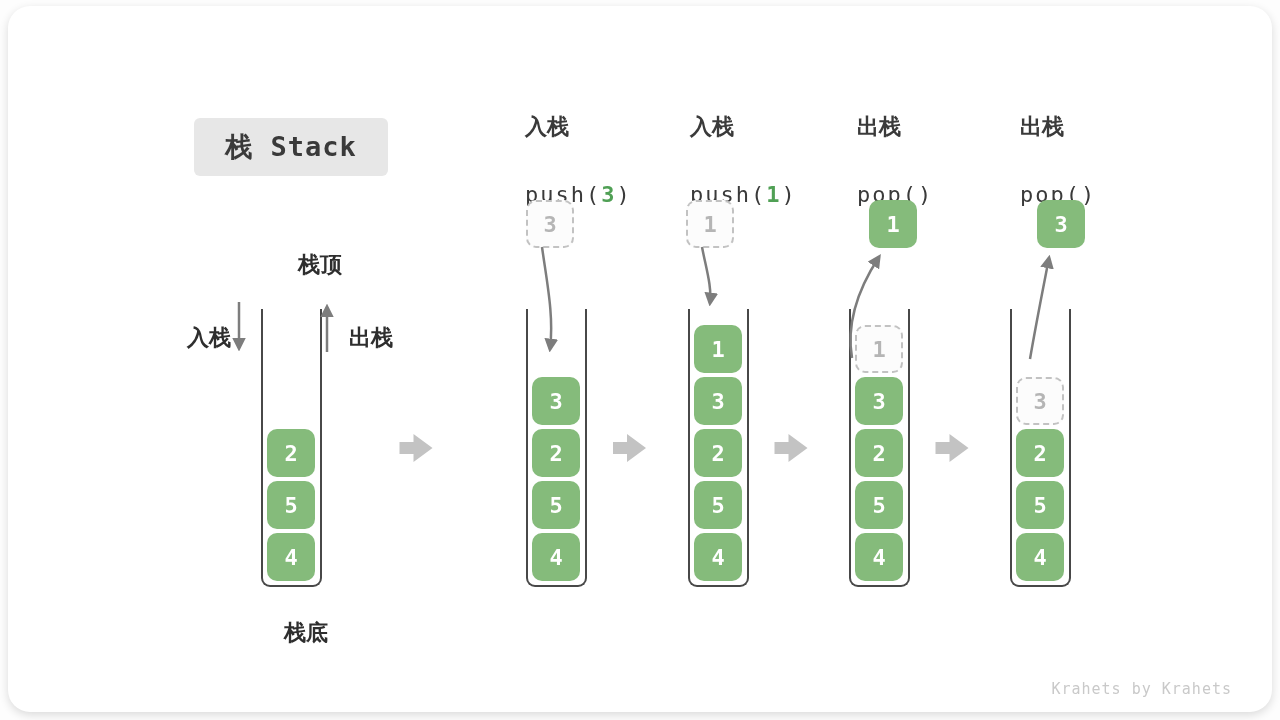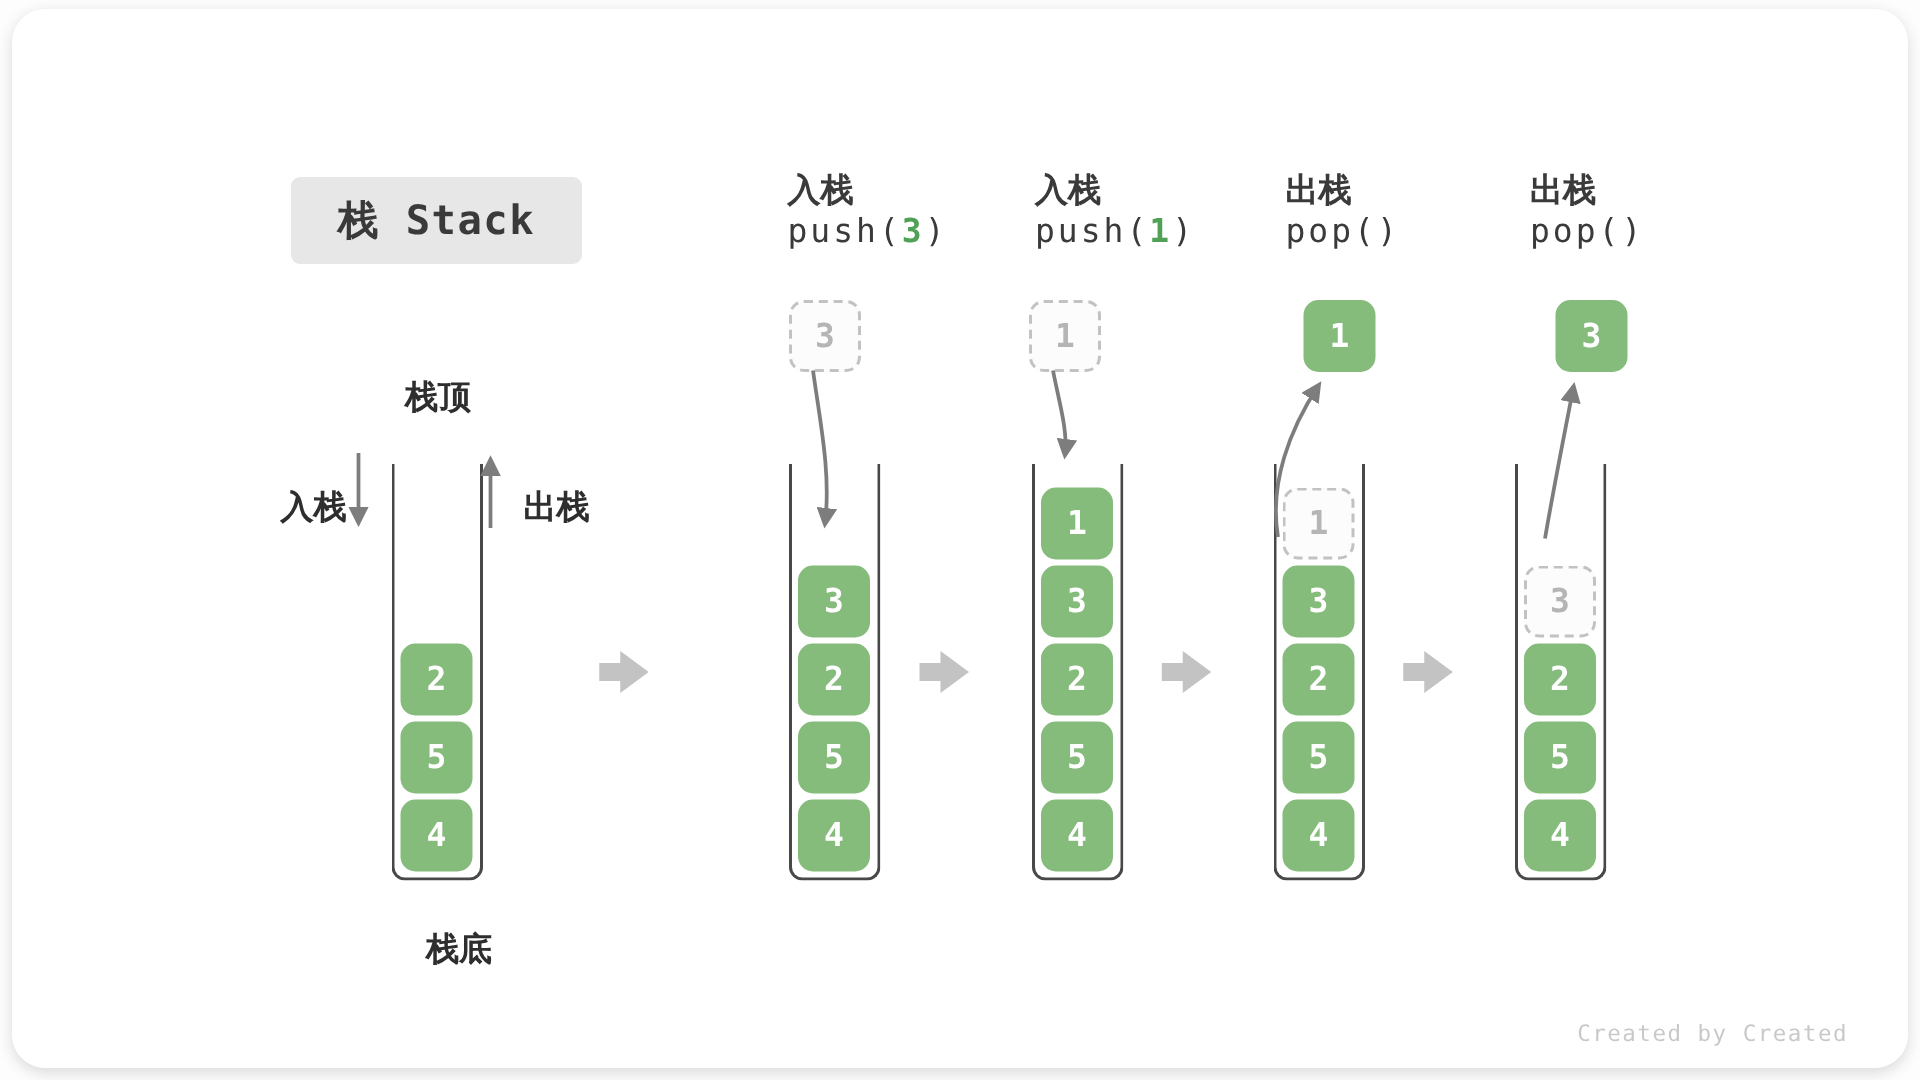--- a/index.html
+++ b/index.html
@@ -30,28 +30,28 @@
     background:var(--badge-bg);border-radius:6px;
     display:flex;align-items:center;justify-content:center;
     font:bold 27px "DejaVu Sans Mono",monospace;color:var(--ink);
     letter-spacing:1px;z-index:2;
   }
 
   .lbl{
     position:absolute;font:bold 22px "Liberation Sans",sans-serif;
     color:#2e2e2e;z-index:2;
   }
-  .lbl-top{left:234px;top:244px;width:100px;text-align:center;font-family:Liberation Serif, serif;}
+  .lbl-top{left:234px;top:244px;width:100px;text-align:right;font-family:Liberation Serif, serif;}
   .lbl-bottom{left:248px;top:612px;width:100px;text-align:center;}
   .lbl-push{left:138px;top:317px;width:85px;text-align:right;}
   .lbl-pop{left:341px;top:317px;width:85px;text-align:left;}
 
   .op{position:absolute;top:106px;z-index:2;line-height:36px;}
   .op-cjk{font:bold 22px "Liberation Sans",sans-serif;color:var(--ink);}
-  .op-code{font:500 22px "DejaVu Sans Mono",monospace;color:var(--ink);letter-spacing:2px;}
+  .op-code{font:500 22px "DejaVu Sans Mono",monospace;color:var(--ink);letter-spacing:2px;margin-top:40px;}
   .op-code .num{color:var(--code-green);font-weight:bold;}
 
   .stack{
     position:absolute;top:303px;width:61px;height:278px;
     border-left:2px solid var(--wall);
     border-right:2px solid var(--wall);
     border-bottom:2px solid var(--wall);
     border-radius:0 0 9px 9px;z-index:2;
   }
   .cell{
@@ -139,21 +139,21 @@
       <div class="cell solid" style="bottom:4px">4</div>
     </div>
 
     <div class="stack" style="left:1002px">
       <div class="cell ghost" style="bottom:160px">3</div>
       <div class="cell solid" style="bottom:108px">2</div>
       <div class="cell solid" style="bottom:56px">5</div>
       <div class="cell solid" style="bottom:4px">4</div>
     </div>
 
-    <div class="watermark">Created by Created</div>
+    <div class="watermark">Krahets by Krahets</div>
   </div>
 
   <svg class="overlay" viewBox="0 0 1280 720" xmlns="http://www.w3.org/2000/svg">
     <defs>
       <marker id="ah" viewBox="0 0 10 10" refX="7.5" refY="5" markerWidth="5.5" markerHeight="5.5" orient="auto">
         <path d="M0,0 L10,5 L0,10 z" style="fill:var(--line-gray)"></path>
       </marker>
     </defs>
 
     <path d="M239,302 L239,348" stroke-width="2.5" fill="none" style="stroke:var(--line-gray)" marker-end="url(#ah)"></path>

